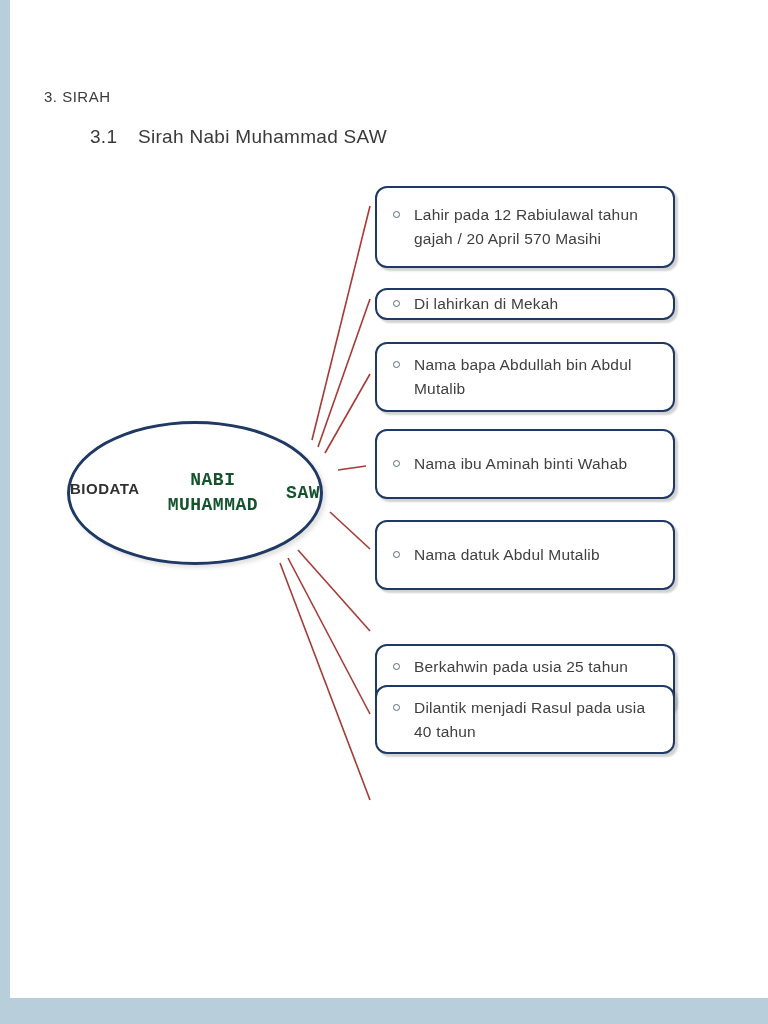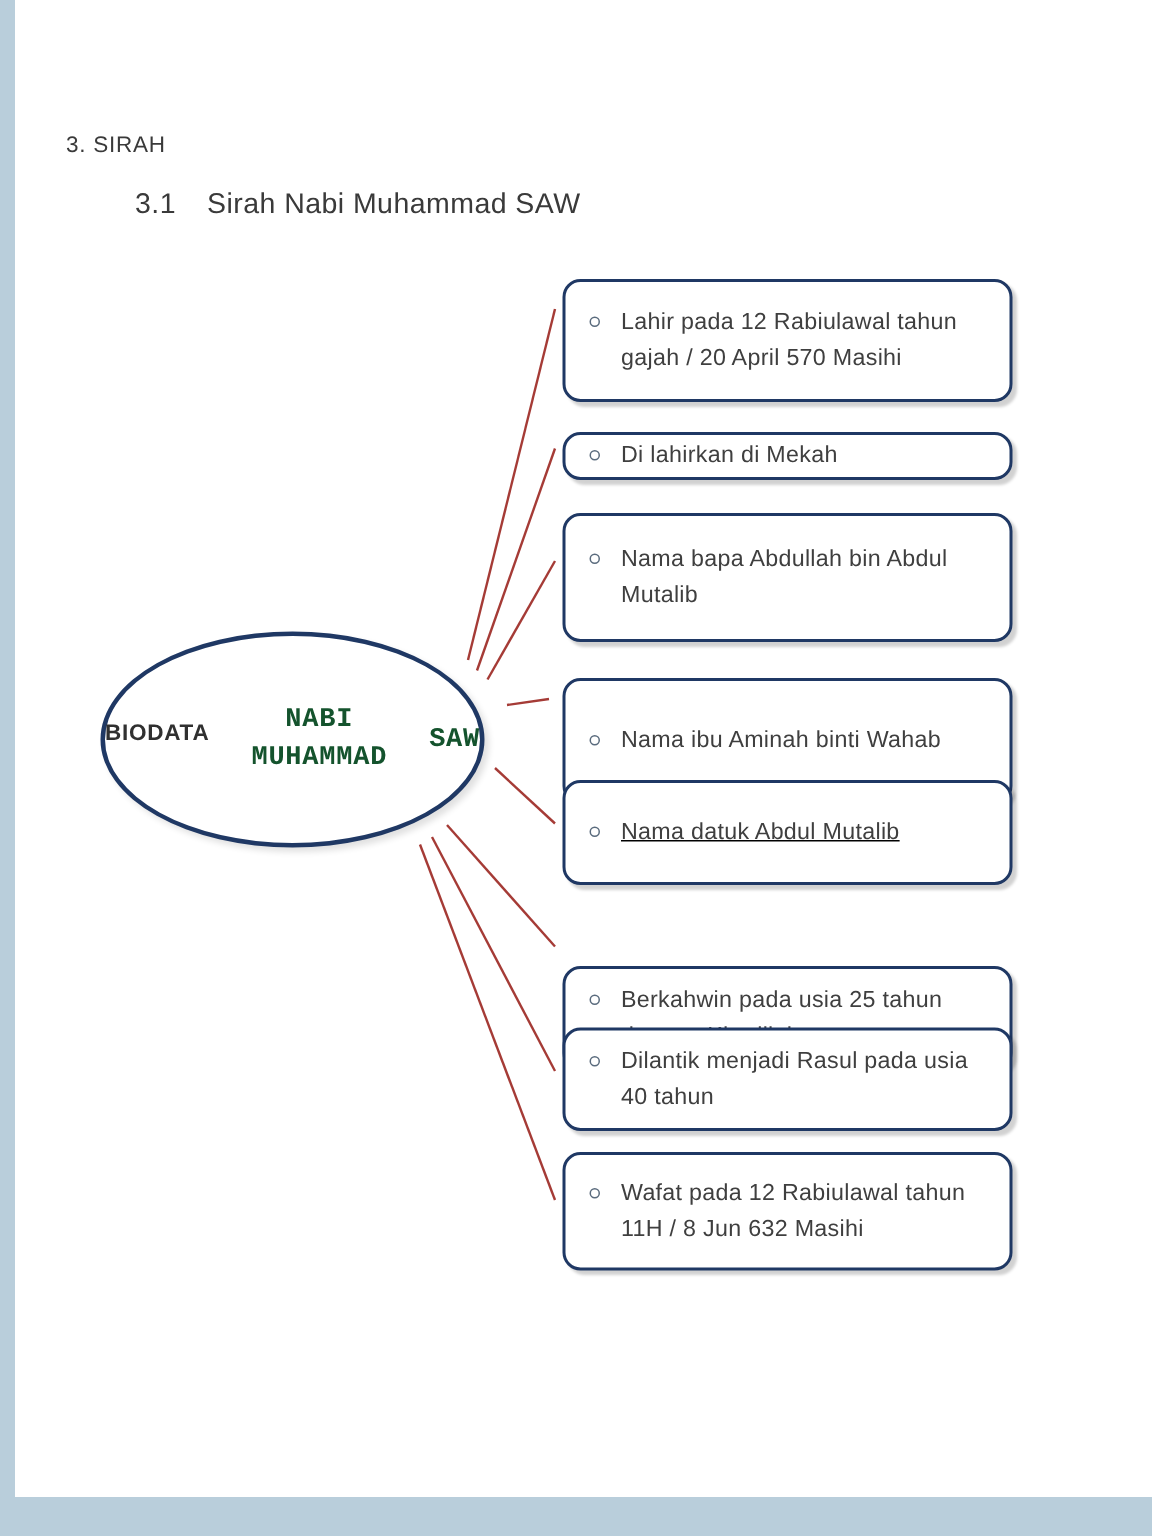--- a/index.html
+++ b/index.html
@@ -141,55 +141,49 @@
     </div>
   </div>
 
   <div class="node-box" style="top:288px;height:32px;">
     <div class="box-inner">
       <span class="bullet"></span>
       <div class="box-text">Di lahirkan di Mekah</div>
     </div>
   </div>
 
-  <div class="node-box" style="top:342px;height:86px;">
+  <div class="node-box" style="top:342px;height:70px;">
     <div class="box-inner">
       <span class="bullet"></span>
       <div class="box-text">Nama bapa Abdullah bin Abdul Mutalib</div>
     </div>
   </div>
 
-  <div class="node-box" style="top:452px;height:84px;">
+  <div class="node-box" style="top:429px;height:70px;">
     <div class="box-inner">
       <span class="bullet"></span>
       <div class="box-text">Nama ibu Aminah binti Wahab</div>
     </div>
   </div>
 
-  <div class="node-box" style="top:520px;height:70px;text-decoration:underline;">
+  <div class="node-box" style="top:520px;height:70px;">
     <div class="box-inner">
       <span class="bullet"></span>
       <div class="box-text">Nama datuk Abdul Mutalib</div>
     </div>
   </div>
 
   <div class="node-box" style="top:602px;height:70px;margin-top:42px;">
     <div class="box-inner">
       <span class="bullet"></span>
       <div class="box-text">Berkahwin pada usia 25 tahun dengan Khadijah</div>
     </div>
   </div>
 
   <div class="node-box" style="top:685px;height:69px;">
     <div class="box-inner">
       <span class="bullet"></span>
       <div class="box-text">Dilantik menjadi Rasul pada usia 40 tahun</div>
     </div>
   </div>
 
-  <div class="node-box" style="top:768px;height:79px;">
-    <div class="box-inner">
-      <span class="bullet"></span>
-      <div class="box-text">Wafat pada 12 Rabiulawal tahun 11H / 8 Jun 632 Masihi</div>
-    </div>
-  </div>
 
 </div>
 
 </body></html>

